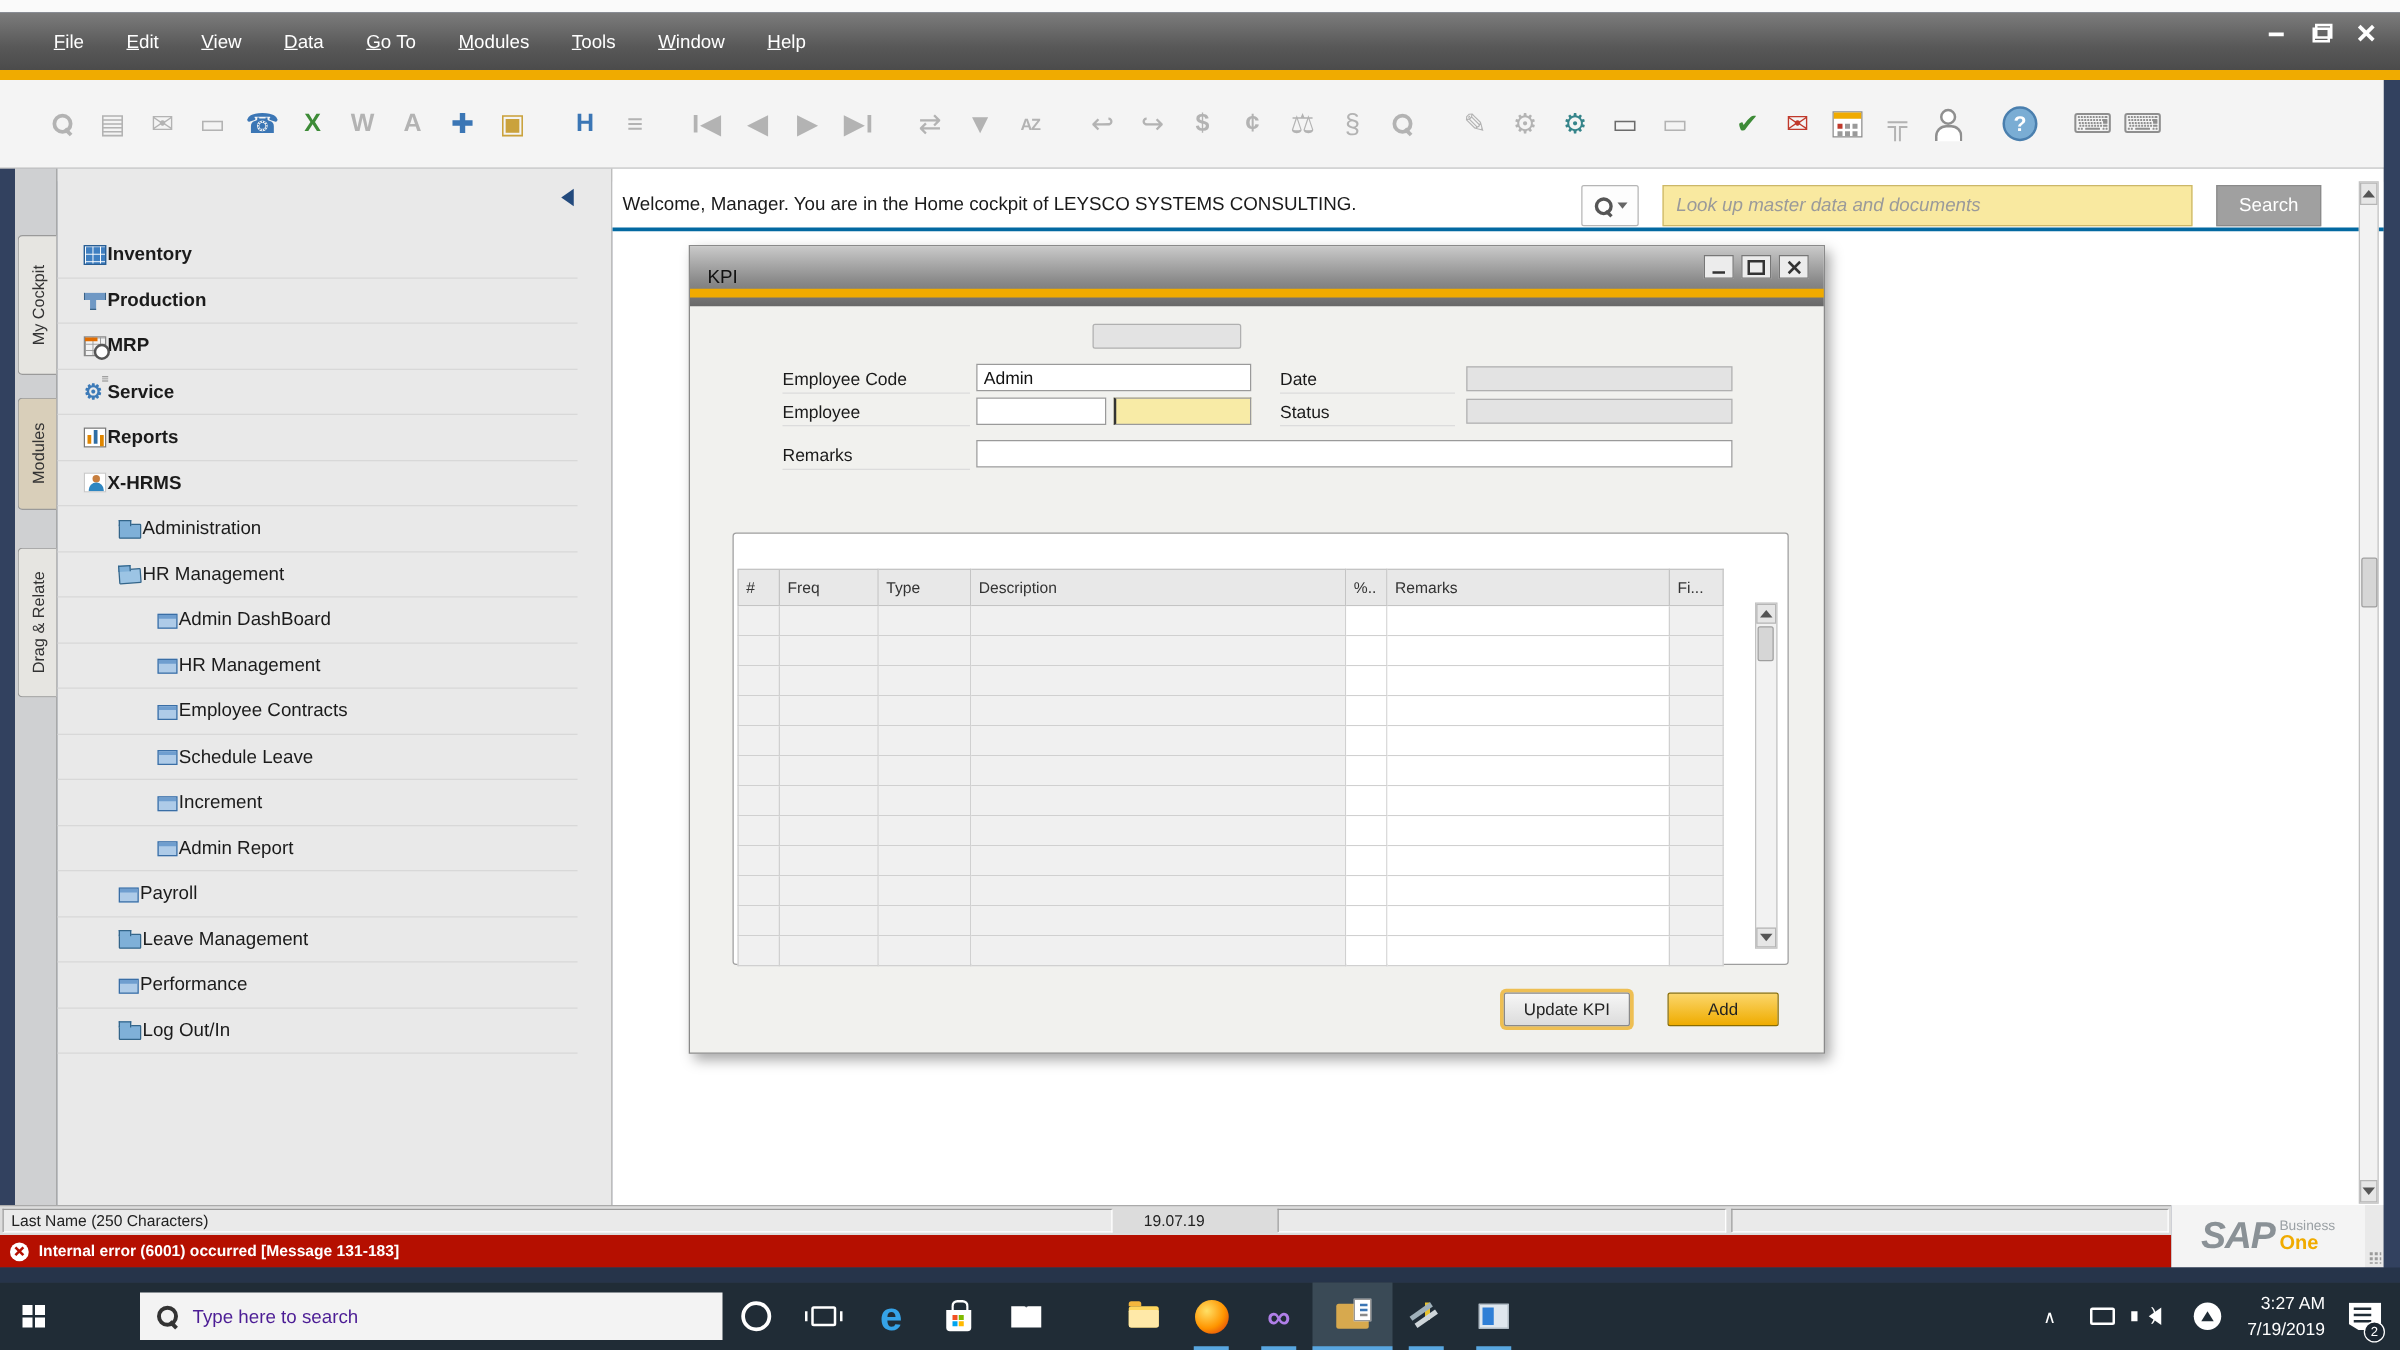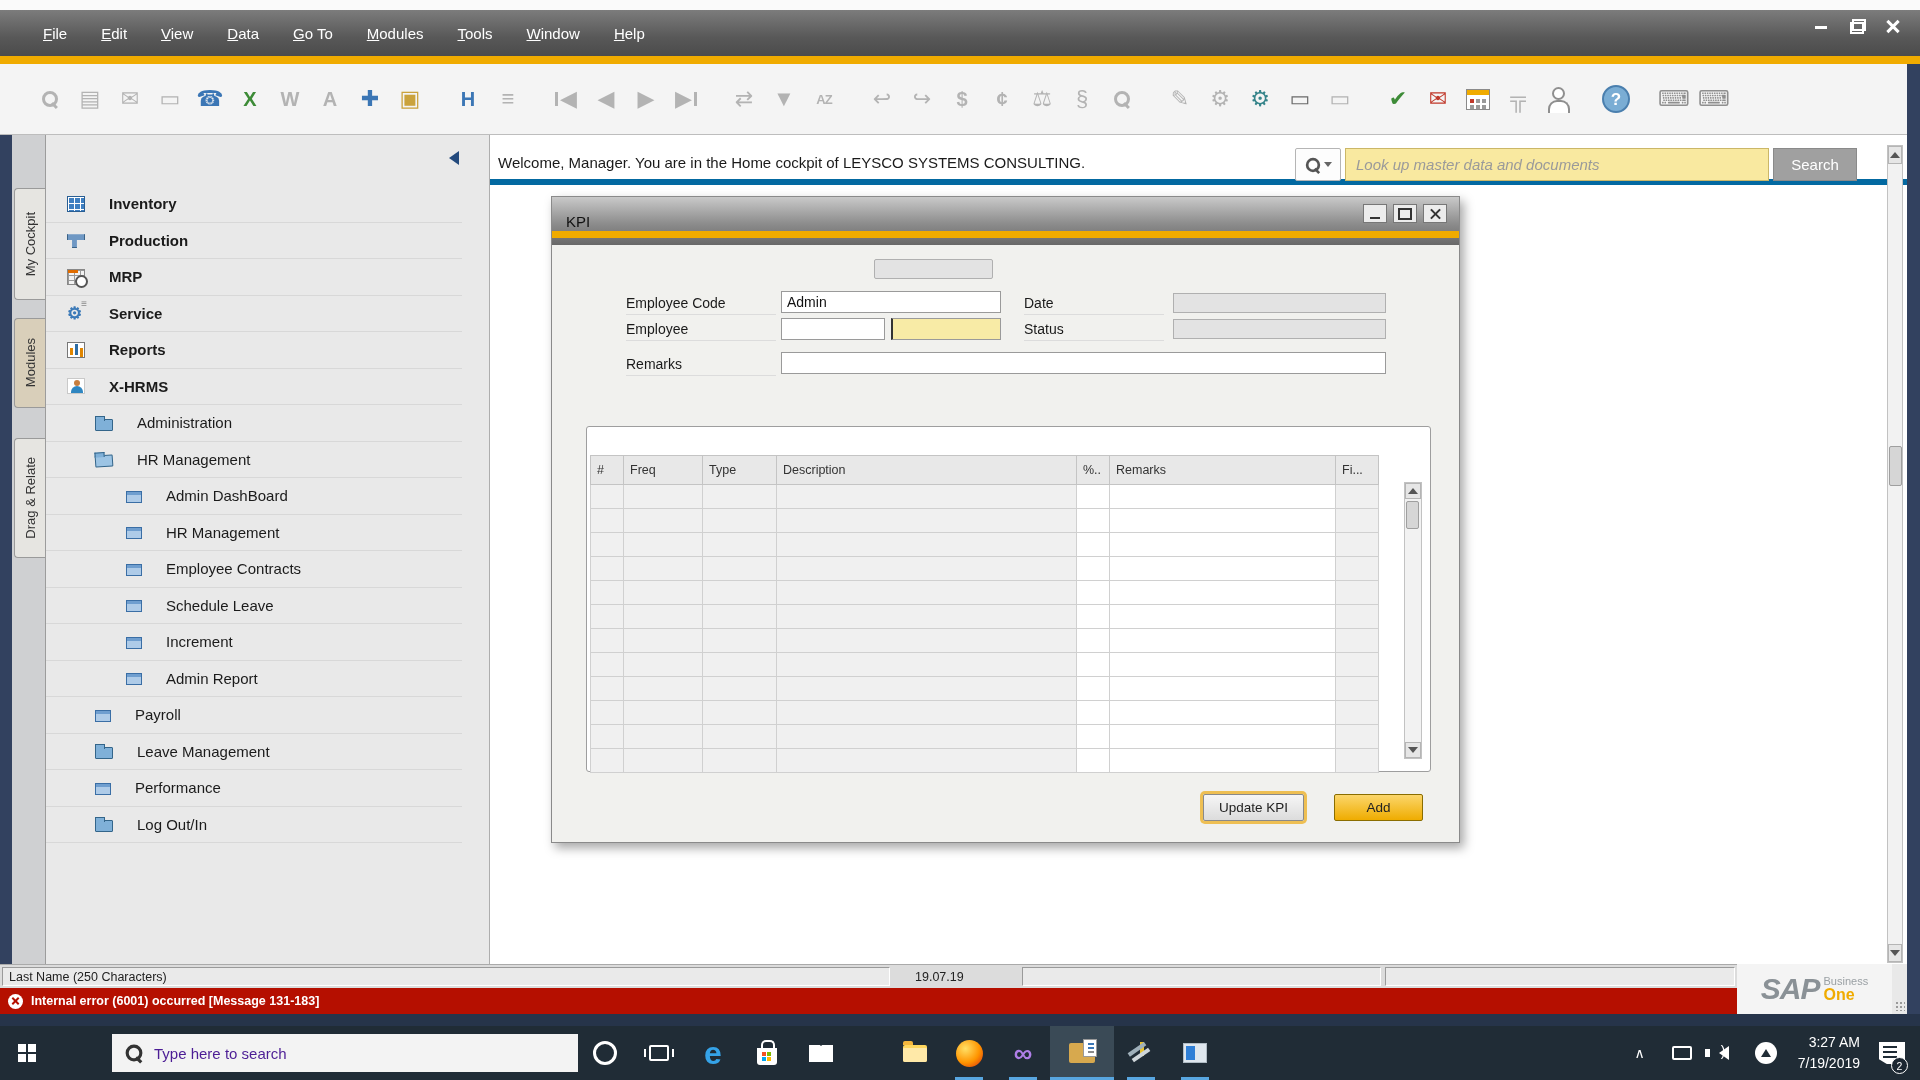--- a/index.html
+++ b/index.html
@@ -60,21 +60,21 @@
               border-radius:4px 0 0 4px; display:flex; align-items:center; justify-content:center; }
   .side-tab.active { background:#d9cfba; }
   .vtext { writing-mode:vertical-rl; transform:rotate(180deg); font-size:13px; color:#333; white-space:nowrap; }
   .tab-1 { top:53px; height:112px; } .tab-2 { top:183px; height:90px; } .tab-3 { top:303px; height:120px; }
 
   
   .mod-panel { position:absolute; left:46px; top:135px; width:444px; height:829px; background:#e9e9e9; border-right:1px solid #aeaeae; }
   .collapse-arrow { position:absolute; right:30px; top:16px; width:0; height:0;
                     border-top:7px solid transparent; border-bottom:7px solid transparent; border-right:10px solid #234a7d; }
   .mod-list { position:absolute; left:0; top:51px; width:416px; }
-  .mod-item { display:flex; align-items:center; gap:24px; height:36.5px; border-bottom:1px solid #d8d8d8; font-size:15px; color:#1b1b1b; }
+  .mod-item { display:flex; align-items:center; gap:1px; height:36.5px; border-bottom:1px solid #d8d8d8; font-size:15px; color:#1b1b1b; }
   .mod-item.bold { font-weight:bold; }
   .lvl0 { padding-left:21px; } .lvl1 { padding-left:49px; } .lvl2 { padding-left:80px; }
   .mic { display:inline-block; width:18px; height:16px; position:relative; overflow:hidden; flex:none; }
   .ic-inventory { background-color:#3f7fc1; border:1px solid #295e93;
      background-image:linear-gradient(#fff 1px,transparent 1px),linear-gradient(90deg,#fff 1px,transparent 1px); background-size:6px 6px; }
   .ic-resources { background:#1f4e9c; clip-path:polygon(0 100%,0 40%,28% 40%,28% 12%,45% 40%,45% 6%,62% 40%,100% 40%,100% 100%); }
   .ic-production { background:#6f98c4; border:1px solid #3a6286; clip-path:polygon(0 12%,100% 12%,100% 48%,55% 48%,55% 100%,28% 100%,28% 48%,0 48%); }
   .ic-mrp { background:#f2f2f2; border:1px solid #888;
      background-image:linear-gradient(#999 1px,transparent 1px),linear-gradient(90deg,#999 1px,transparent 1px); background-size:6px 5px; overflow:visible; }
   .ic-mrp::before { content:""; position:absolute; left:0; top:0; width:10px; height:3px; background:#e06c00; }
@@ -101,24 +101,24 @@
   .sb-up { top:0; } .sb-down { bottom:0; }
   .arr-up { width:0; height:0; border-left:5px solid transparent; border-right:5px solid transparent; border-bottom:6px solid #555; }
   .arr-down { width:0; height:0; border-left:5px solid transparent; border-right:5px solid transparent; border-top:6px solid #555; }
   .sb-thumb { position:absolute; left:1px; width:13px; background:#d6d6d6; border:1px solid #9f9f9f; border-radius:2px; }
   .mod-scroll { left:463px; top:51px; width:17px; height:705px; }
   .mod-scroll .sb-thumb { top:212px; height:330px; }
 
   
   .band { position:absolute; left:46px; top:135px; width:1861px; height:10px; background:#d9d9d9; }
   .main { position:absolute; left:490px; top:135px; width:1417px; height:829px; background:#fff; }
-  .welcome-bar { position:absolute; left:0; top:10px; width:1417px; height:40px; background:#fff; border-bottom:6px solid #0369a1;
+  .welcome-bar { position:absolute; left:0; top:10px; width:1417px; height:40px; background:#fff; border-bottom:3px solid #0369a1;
                  display:flex; align-items:center; }
   .welcome-text { margin-left:8px; font-size:15px; color:#1a1a1a; }
-  .lookup { position:absolute; right:50px; top:3px; display:flex; align-items:center; gap:4px; }
+  .lookup { position:absolute; right:50px; top:3px; display:flex; align-items:center; gap:19px; }
   .mag-btn { width:46px; height:33px; background:#fdfdfd; border:1px solid #b5b5b5; border-radius:2px;
              display:flex; align-items:center; justify-content:center; gap:3px; }
   .mag-btn .k-mag { color:#555; transform:scale(.9); }
   .mag-caret { width:0; height:0; border-left:4px solid transparent; border-right:4px solid transparent; border-top:5px solid #666; }
   .lookup-input { width:424px; height:33px; background:#f9e9a0; border:1px solid #cbb768; padding:0 10px;
                   font-size:15px; font-style:italic; color:#555; font-family:"Liberation Sans", sans-serif; }
   .lookup-input::placeholder { color:#9a9a9a; }
   .search-btn { width:84px; height:33px; background:#a0a0a0; border:1px solid #8a8a8a; color:#fff; font-size:15px; }
 
   

